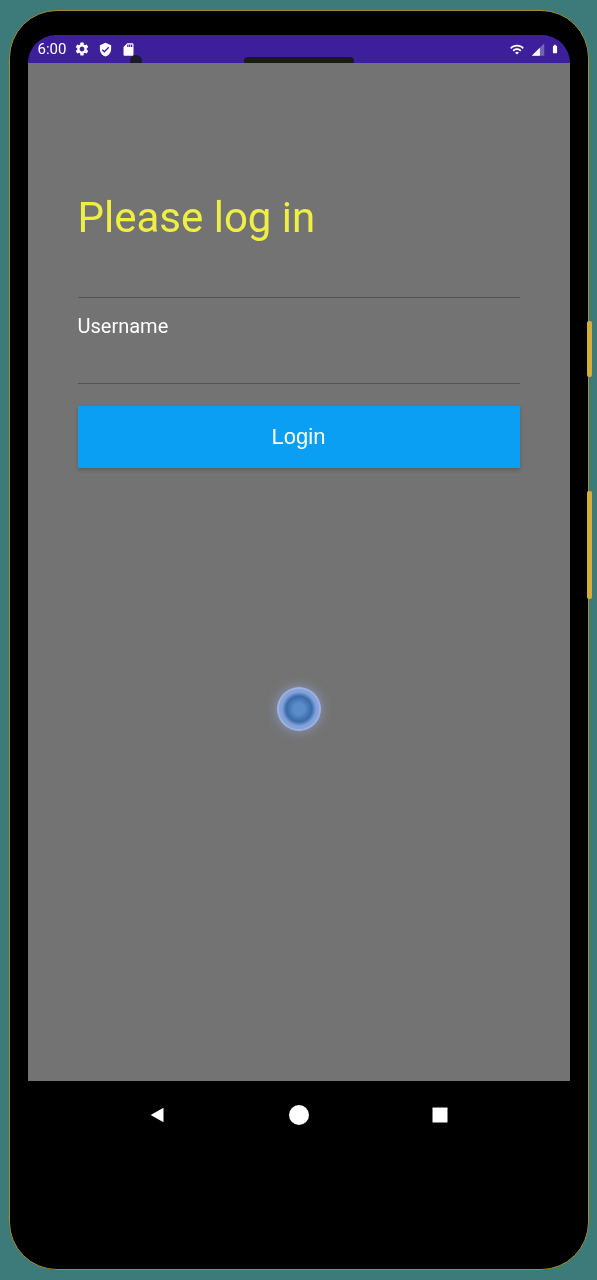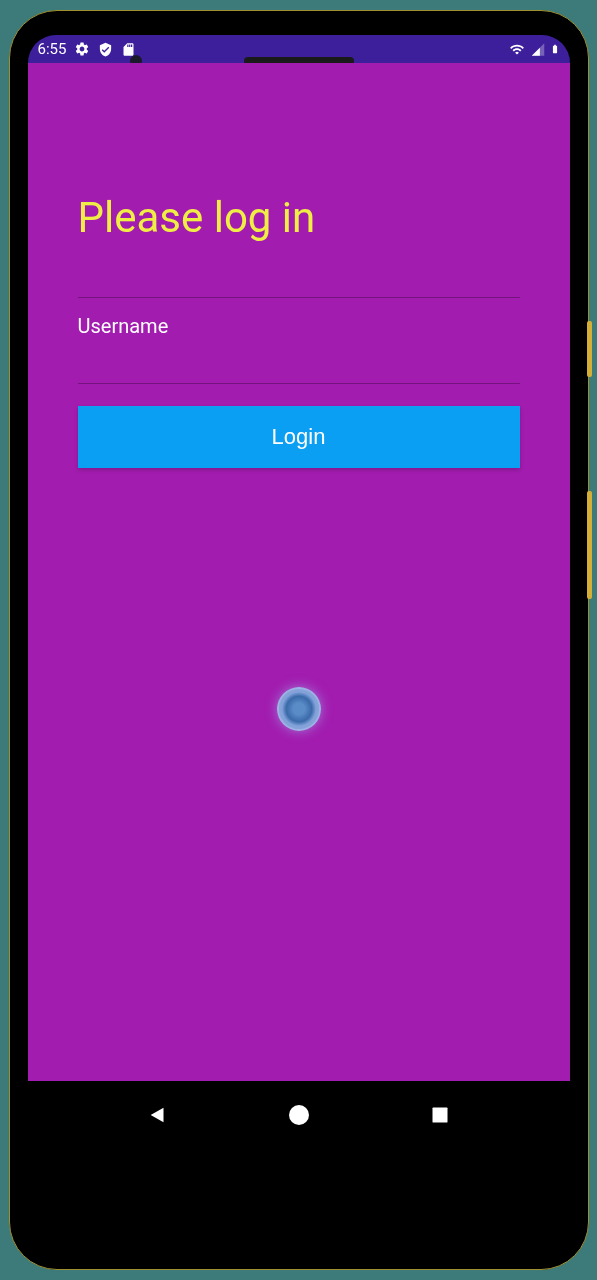--- a/index.html
+++ b/index.html
@@ -103,21 +103,21 @@
       gap: 4px;
     }
     
     .status-icon {
       display: inline-flex;
       align-items: center;
     }
     
     .app-content {
       flex: 1;
-      background: #a21caf;
+      background: #737373;
       padding: 130px 50px 12px 50px;
       position: relative;
     }
     
     .title {
       color: #eeee44;
       font-size: 42px;
       font-weight: 400;
       margin-bottom: 10px;
     }
@@ -196,21 +196,21 @@
 <div class="phone-frame">
   <div class="camera"></div>
   <div class="speaker"></div>
   <div class="side-button-top"></div>
   <div class="side-button-bottom"></div>
 
   <div class="screen">
 
     <div class="status-bar">
       <div class="status-left">
-        <span>6:55</span>
+        <span>6:00</span>
         <span class="status-icon">
           <svg width="16" height="16" viewBox="0 0 24 24" fill="#fff">
               <path d="M19.14,12.94c0.04-0.3,0.06-0.61,0.06-0.94c0-0.32-0.02-0.64-0.07-0.94l2.03-1.58c0.18-0.14,0.23-0.41,0.12-0.61 l-1.92-3.32c-0.12-0.22-0.37-0.29-0.59-0.22l-2.39,0.96c-0.5-0.38-1.03-0.7-1.62-0.94L14.4,2.81c-0.04-0.24-0.24-0.41-0.48-0.41 h-3.84c-0.24,0-0.43,0.17-0.47,0.41L9.25,5.35C8.66,5.59,8.12,5.92,7.63,6.29L5.24,5.33c-0.22-0.08-0.47,0-0.59,0.22L2.74,8.87 C2.62,9.08,2.66,9.34,2.86,9.48l2.03,1.58C4.84,11.36,4.8,11.69,4.8,12s0.02,0.64,0.07,0.94l-2.03,1.58 c-0.18,0.14-0.23,0.41-0.12,0.61l1.92,3.32c0.12,0.22,0.37,0.29,0.59,0.22l2.39-0.96c0.5,0.38,1.03,0.7,1.62,0.94l0.36,2.54 c0.05,0.24,0.24,0.41,0.48,0.41h3.84c0.24,0,0.44-0.17,0.47-0.41l0.36-2.54c0.59-0.24,1.13-0.56,1.62-0.94l2.39,0.96 c0.22,0.08,0.47,0,0.59-0.22l1.92-3.32c0.12-0.22,0.07-0.47-0.12-0.61L19.14,12.94z M12,15.6c-1.98,0-3.6-1.62-3.6-3.6 s1.62-3.6,3.6-3.6s3.6,1.62,3.6,3.6S13.98,15.6,12,15.6z"></path>
             </svg>
         </span>
         <span class="status-icon">
           <svg width="15" height="15" viewBox="0 0 24 24" fill="#fff">
               <path d="M12,1L3,5v6c0,5.55,3.84,10.74,9,12c5.16-1.26,9-6.45,9-12V5L12,1z M10,17l-4-4l1.41-1.41L10,14.17l6.59-6.59L18,9L10,17z"></path>
             </svg>
         </span>

